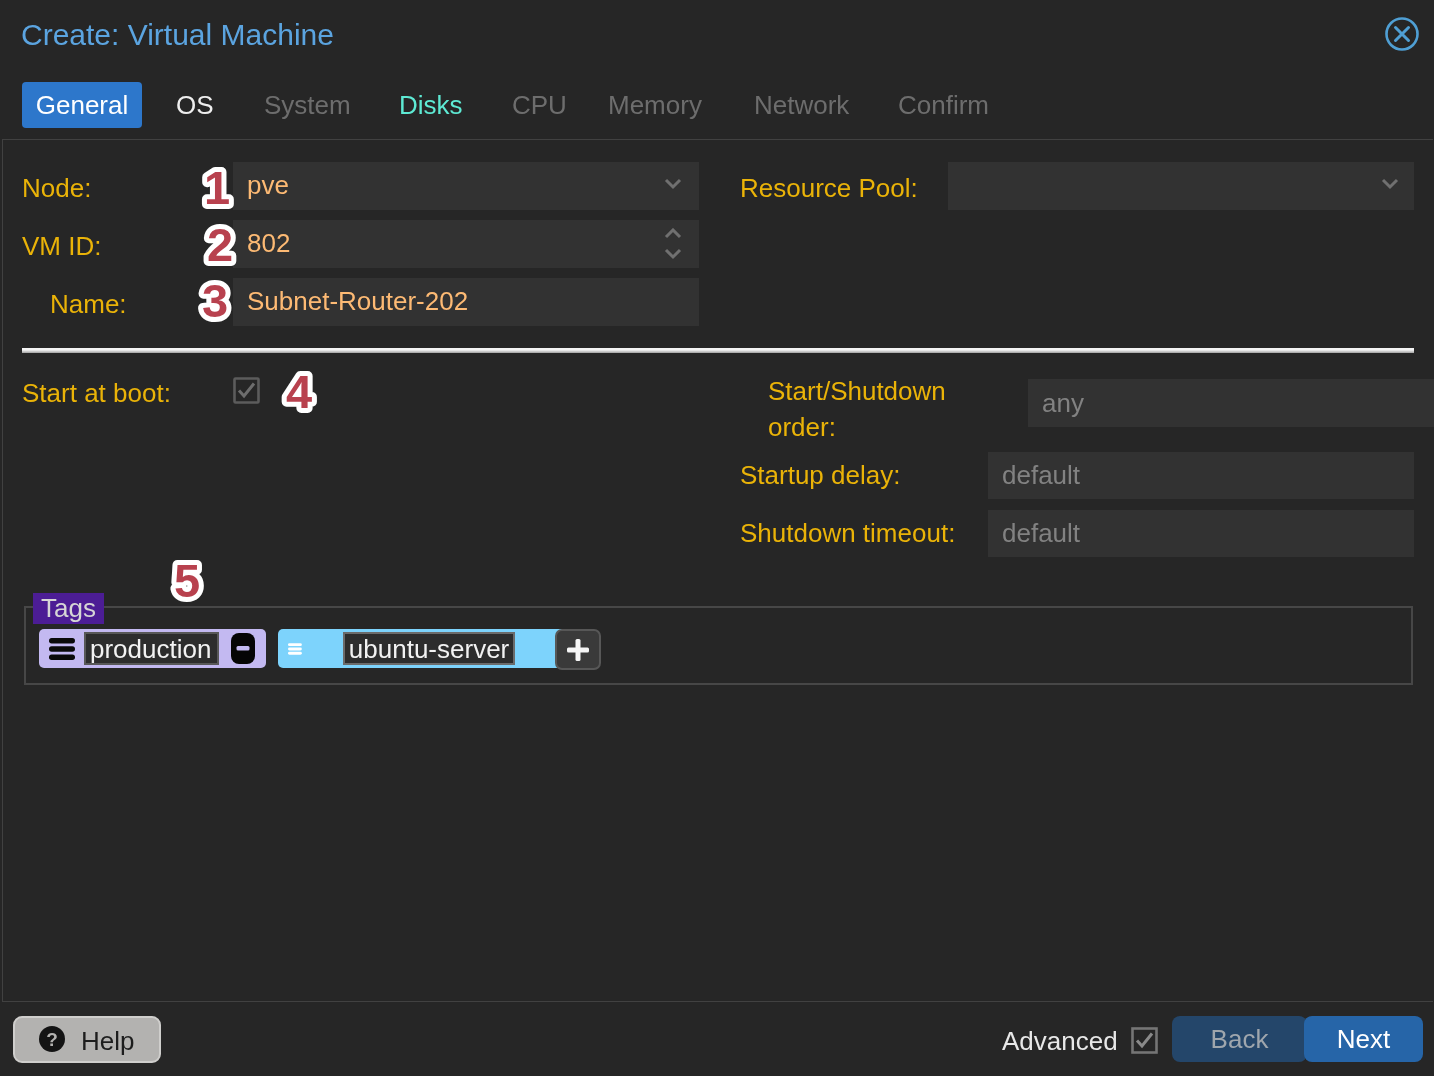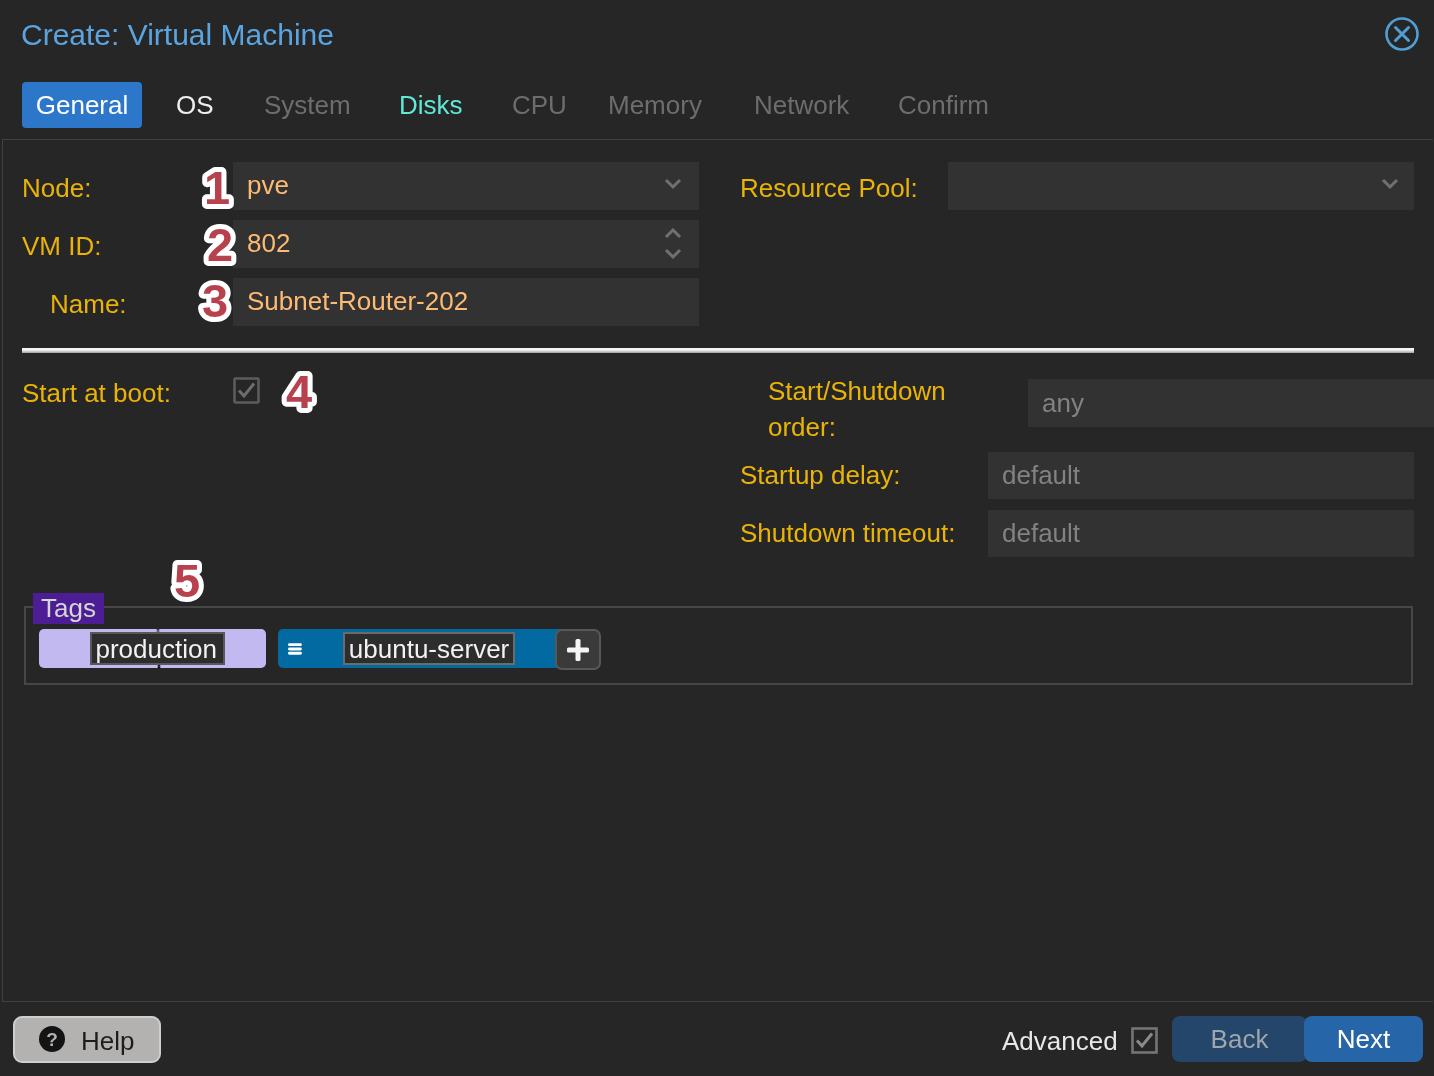--- a/index.html
+++ b/index.html
@@ -73,34 +73,34 @@
 <div class="abs lbl" style="left:768px; top:373px; width:210px; line-height:36px;">Start/Shutdown order:</div>
 <div class="abs field ph" style="left:1028px; top:379px; width:426px; height:48px; line-height:48px;">any</div>
 <div class="abs lbl" style="left:740px; top:460px;">Startup delay:</div>
 <div class="abs field ph" style="left:988px; top:452px; width:426px; height:47px; line-height:47px;">default</div>
 <div class="abs lbl" style="left:740px; top:518px;">Shutdown timeout:</div>
 <div class="abs field ph" style="left:988px; top:510px; width:426px; height:47px; line-height:47px;">default</div>
 
 <div class="abs fieldset"></div>
 <div class="abs legend">Tags</div>
 
-<div class="abs tagpill" style="left:39px; width:227px; background:#c3b9f1;flex-direction:column;">
+<div class="abs tagpill" style="left:39px; width:227px; background:#c3b9f1;">
   <svg style="margin-left:10px;" width="26" height="24" viewBox="0 0 26 24">
     <rect x="0" y="1" width="26" height="5.5" rx="2.7" fill="#0a0a0a"></rect>
     <rect x="0" y="9.2" width="26" height="5.5" rx="2.7" fill="#0a0a0a"></rect>
     <rect x="0" y="17.4" width="26" height="5.5" rx="2.7" fill="#0a0a0a"></rect>
   </svg>
   <div class="tagbox" style="margin-left:9px; border:2px solid #585858; width:135px;">production</div>
   <svg style="margin-left:12px;" width="24" height="31" viewBox="0 0 24 31">
     <rect x="0" y="0" width="24" height="31" rx="8" fill="#050505"></rect>
     <rect x="5.5" y="13" width="13" height="4.6" rx="1.5" fill="#c3b9f1"></rect>
   </svg>
 </div>
 
-<div class="abs tagpill" style="left:278px; width:294px; background:#0369a1;gap:32px;">
+<div class="abs tagpill" style="left:278px; width:294px; background:#7dd3fc;gap:32px;">
   <svg style="margin-left:10px;" width="26" height="24" viewBox="0 0 26 24">
     <rect x="0" y="1" width="26" height="5.5" rx="2.7" fill="#ffffff"></rect>
     <rect x="0" y="9.2" width="26" height="5.5" rx="2.7" fill="#ffffff"></rect>
     <rect x="0" y="17.4" width="26" height="5.5" rx="2.7" fill="#ffffff"></rect>
   </svg>
   <div class="tagbox" style="margin-left:9px; border:2px solid #6b6b6b; width:173px;">ubuntu-server</div>
   <svg style="margin-left:12px;" width="24" height="31" viewBox="0 0 24 31">
     <rect x="0" y="0" width="24" height="31" rx="8" fill="#ffffff"></rect>
     <rect x="5.5" y="13" width="13" height="4.6" rx="1.5" fill="#d05f5f"></rect>
   </svg>

